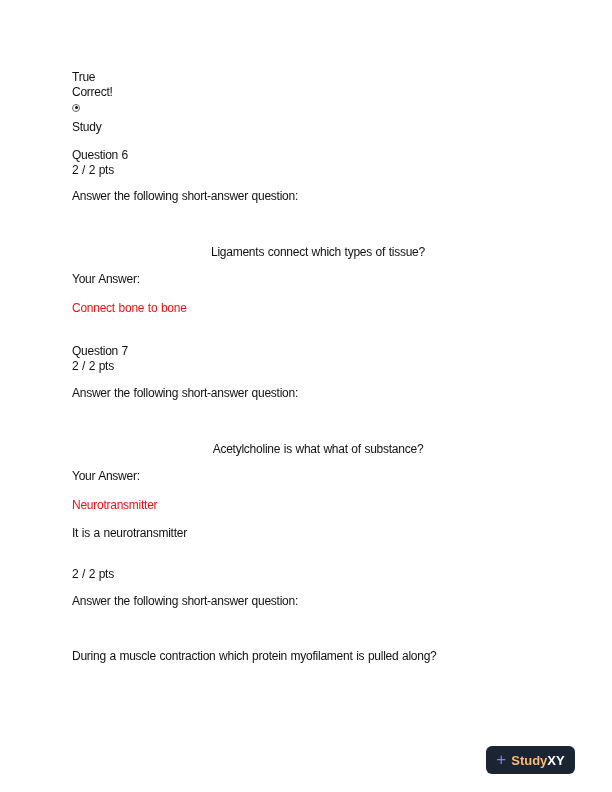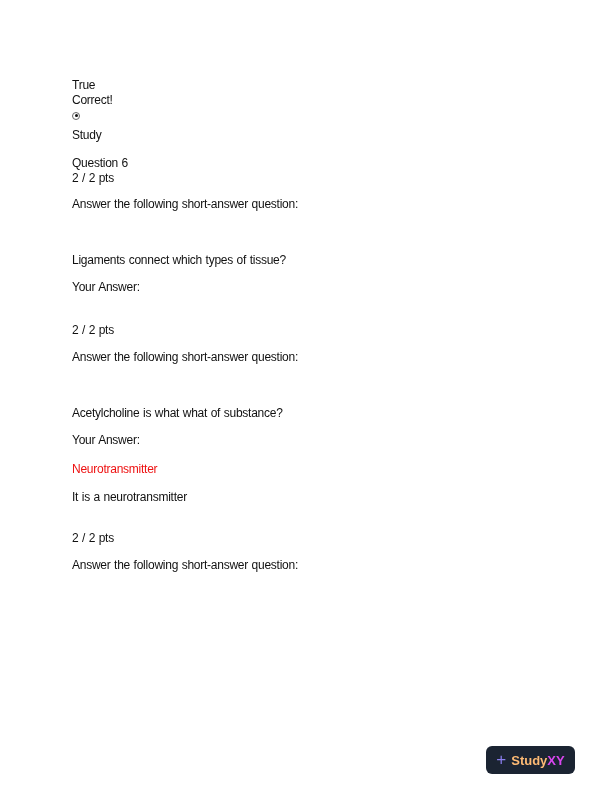--- a/index.html
+++ b/index.html
@@ -11,40 +11,39 @@
     background: #ffffff;
     font-family: "Liberation Sans", sans-serif;
     color: #111111;
     overflow: hidden;
   }
   .content {
     position: absolute;
     left: 72px;
     top: 70px;
     right: 48px;
-    margin-top: 8px;
   }
   .line {
     margin: 0;
     font-size: 12px;
     line-height: 15px;
     letter-spacing: -0.25px;
     word-spacing: 0.5px;
     white-space: nowrap;
   }
   .qheader .line { margin: 0; }
   .mt5  { margin-top: 5px  !important; }
   .mt11 { margin-top: 11px !important; }
   .mt12 { margin-top: 12px !important; }
   .mt13 { margin-top: 13px !important; }
   .mt14 { margin-top: 14px !important; }
   .mt26 { margin-top: 26px !important; }
   .mt28 { margin-top: 28px !important; }
   .mt40 { margin-top: 40px !important; }
-  .mt41 { margin-top: 41px !important; }
+  .mt41 { margin-top: 41px !important; text-align: center; }
   .correct-answer { color: #ee1111; }
   .radio-line {
     height: 15px;
     display: flex;
     align-items: center;
     margin: 0;
   }
   .radio {
     display: inline-flex;
     align-items: center;
@@ -83,21 +82,21 @@
     line-height: 1;
     margin-top: -2px;
   }
   .brand-text {
     font-size: 13px;
     font-weight: 700;
     letter-spacing: 0;
     line-height: 1;
   }
   .brand-prefix { color: #fdba74; }
-  .brand-suffix { color: #d946ef; }
+  .brand-suffix { color: #ffffff; }
 </style>
 </head>
 <body>
 
 <div class="page">
   <div class="content">
 
     <p class="line">True</p>
     <p class="line">Correct!</p>
     <div class="radio-line">
@@ -105,34 +104,37 @@
     </div>
     <p class="line mt5">Study</p>
 
     <div class="qheader mt13">
       <p class="line">Question 6</p>
       <p class="line">2 / 2 pts</p>
     </div>
     <p class="line mt11">Answer the following short-answer question:</p>
     <p class="line mt41">Ligaments connect which types of tissue?</p>
     <p class="line mt12">Your Answer:</p>
+    <p class="line mt14 correct-answer">Connect bone to bone</p>
 
     <div class="qheader mt28">
+      <p class="line">Question 7</p>
       <p class="line">2 / 2 pts</p>
     </div>
     <p class="line mt12">Answer the following short-answer question:</p>
     <p class="line mt41">Acetylcholine is what what of substance?</p>
     <p class="line mt12">Your Answer:</p>
     <p class="line mt14 correct-answer">Neurotransmitter</p>
     <p class="line mt13">It is a neurotransmitter</p>
 
     <div class="qheader mt26">
       <p class="line">2 / 2 pts</p>
     </div>
     <p class="line mt12">Answer the following short-answer question:</p>
+    <p class="line mt40">During a muscle contraction which protein myofilament is pulled along?</p>
 
   </div>
 
   <div class="brand-badge">
     <span class="brand-plus">+</span>
     <span class="brand-text"><span class="brand-prefix">Study</span><span class="brand-suffix">XY</span></span>
   </div>
 </div>
 
 </body></html>

